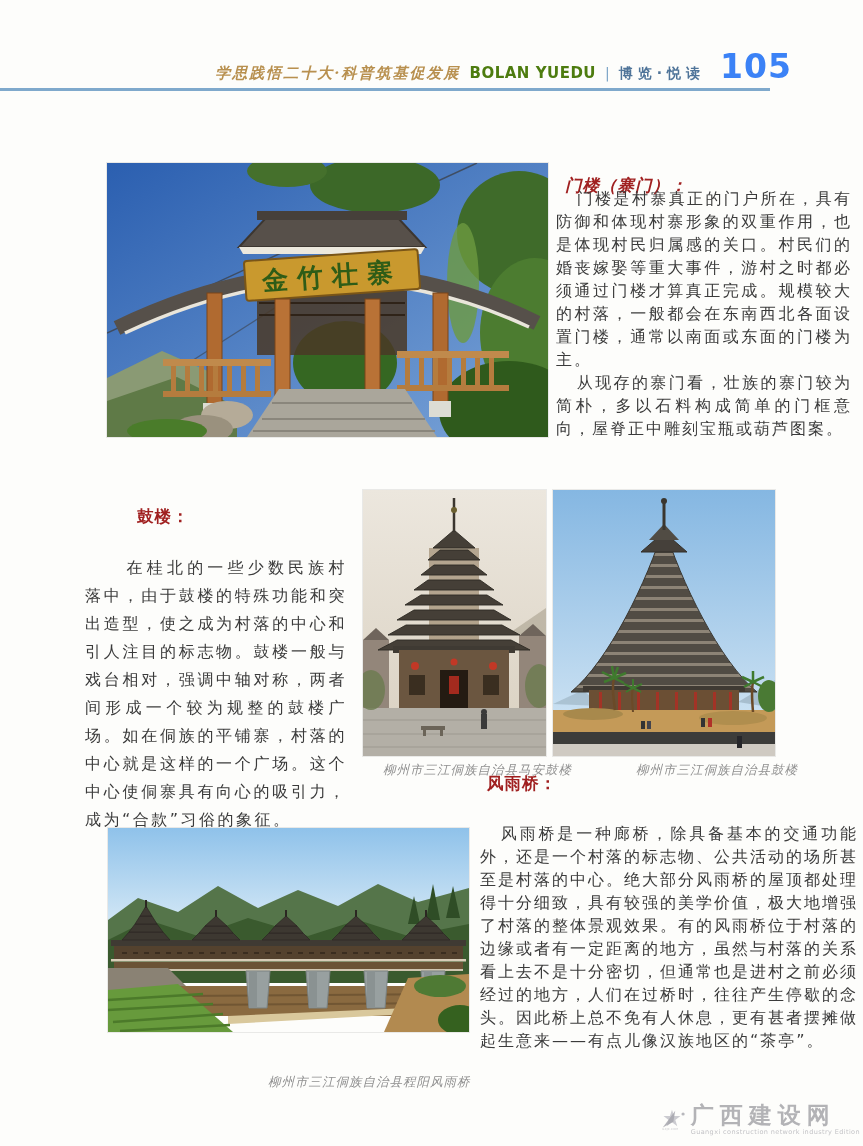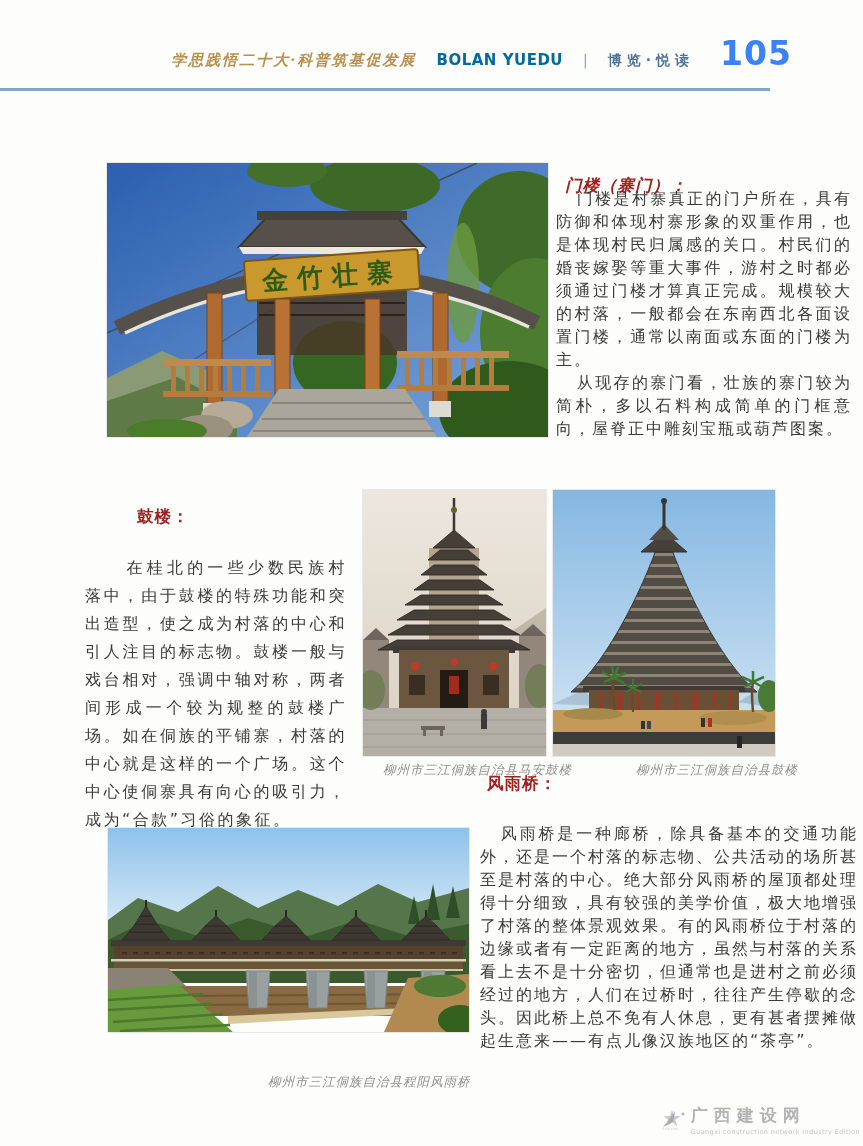--- a/index.html
+++ b/index.html
@@ -3,28 +3,28 @@
 <meta charset="utf-8">
 <style>
   html,body{margin:0;padding:0;background:#e8e8e8;}
   .page{
     position:relative;width:863px;height:1146px;margin:0 auto;
     background:#fdfdfb;overflow:hidden;
     font-family:"DejaVu Sans","Liberation Sans",sans-serif;
   }
   
   .header-row{
-    position:absolute;top:34px;right:71px;height:36px;
-    display:flex;align-items:baseline;gap:20px;white-space:nowrap;text-align:center;
+    position:absolute;top:47px;right:71px;height:36px;
+    display:flex;align-items:baseline;gap:9px;white-space:nowrap;text-align:center;
   }
   .slogan{
     font-family:"DejaVu Serif","Liberation Serif",serif;
     font-weight:bold;font-style:italic;font-size:15px;letter-spacing:2px;color:#b8904f;
   }
-  .brand{font-weight:bold;font-size:15px;letter-spacing:.5px;color:#0369a1;}
+  .brand{font-weight:bold;font-size:15px;letter-spacing:.5px;color:#4d7c0f;}
   .pipe{color:#7aa3c6;font-size:14px;}
   .section-name{color:#4f7499;font-size:14px;letter-spacing:5px;font-weight:bold;}
   .page-num{color:#3b82f6;font-size:33px;font-weight:600;letter-spacing:1px;margin-left:6px;}
   .header-rule{position:absolute;top:88px;left:0;width:770px;height:3px;background:#7fa9cc;}
   
   .photo{position:absolute;overflow:hidden;box-shadow:0 0 0 1px rgba(0,0,0,.08);}
   .photo svg{display:block;width:100%;height:100%;}
   .ph-gate{left:107px;top:163px;width:441px;height:274px;}
   .ph-maan{left:363px;top:490px;width:183px;height:266px;}
   .ph-tall{left:553px;top:490px;width:222px;height:266px;}
@@ -46,21 +46,21 @@
   .col-menlou{left:556px;top:187px;width:296px;}
   .col-gulou{left:85px;top:518px;width:262px;}
   .col-gulou p{letter-spacing:2.5px;line-height:28px;text-indent:2.6em;margin-top:36px;}
   .col-fengyu{left:480px;top:822px;width:378px;}
   
   .watermark{
     position:absolute;left:660px;top:1096px;width:200px;height:48px;
     display:flex;align-items:center;gap:4px;opacity:.9;
   }
   .wm-text{display:flex;flex-direction:column;}
-  .wm-name{color:#ababaf;font-size:17px;font-weight:bold;letter-spacing:6px;line-height:22px;white-space:nowrap;}
+  .wm-name{color:#ababaf;font-size:23px;font-weight:bold;letter-spacing:6px;line-height:22px;white-space:nowrap;}
   .wm-sub{color:#bcbcc0;font-size:6.5px;letter-spacing:.4px;margin-top:2px;white-space:nowrap;}
 </style>
 </head>
 <body>
 
 <div class="page">
 
   <div class="header-row">
     <span class="slogan">学思践悟二十大·科普筑基促发展</span>
     <span class="brand">BOLAN YUEDU</span>

